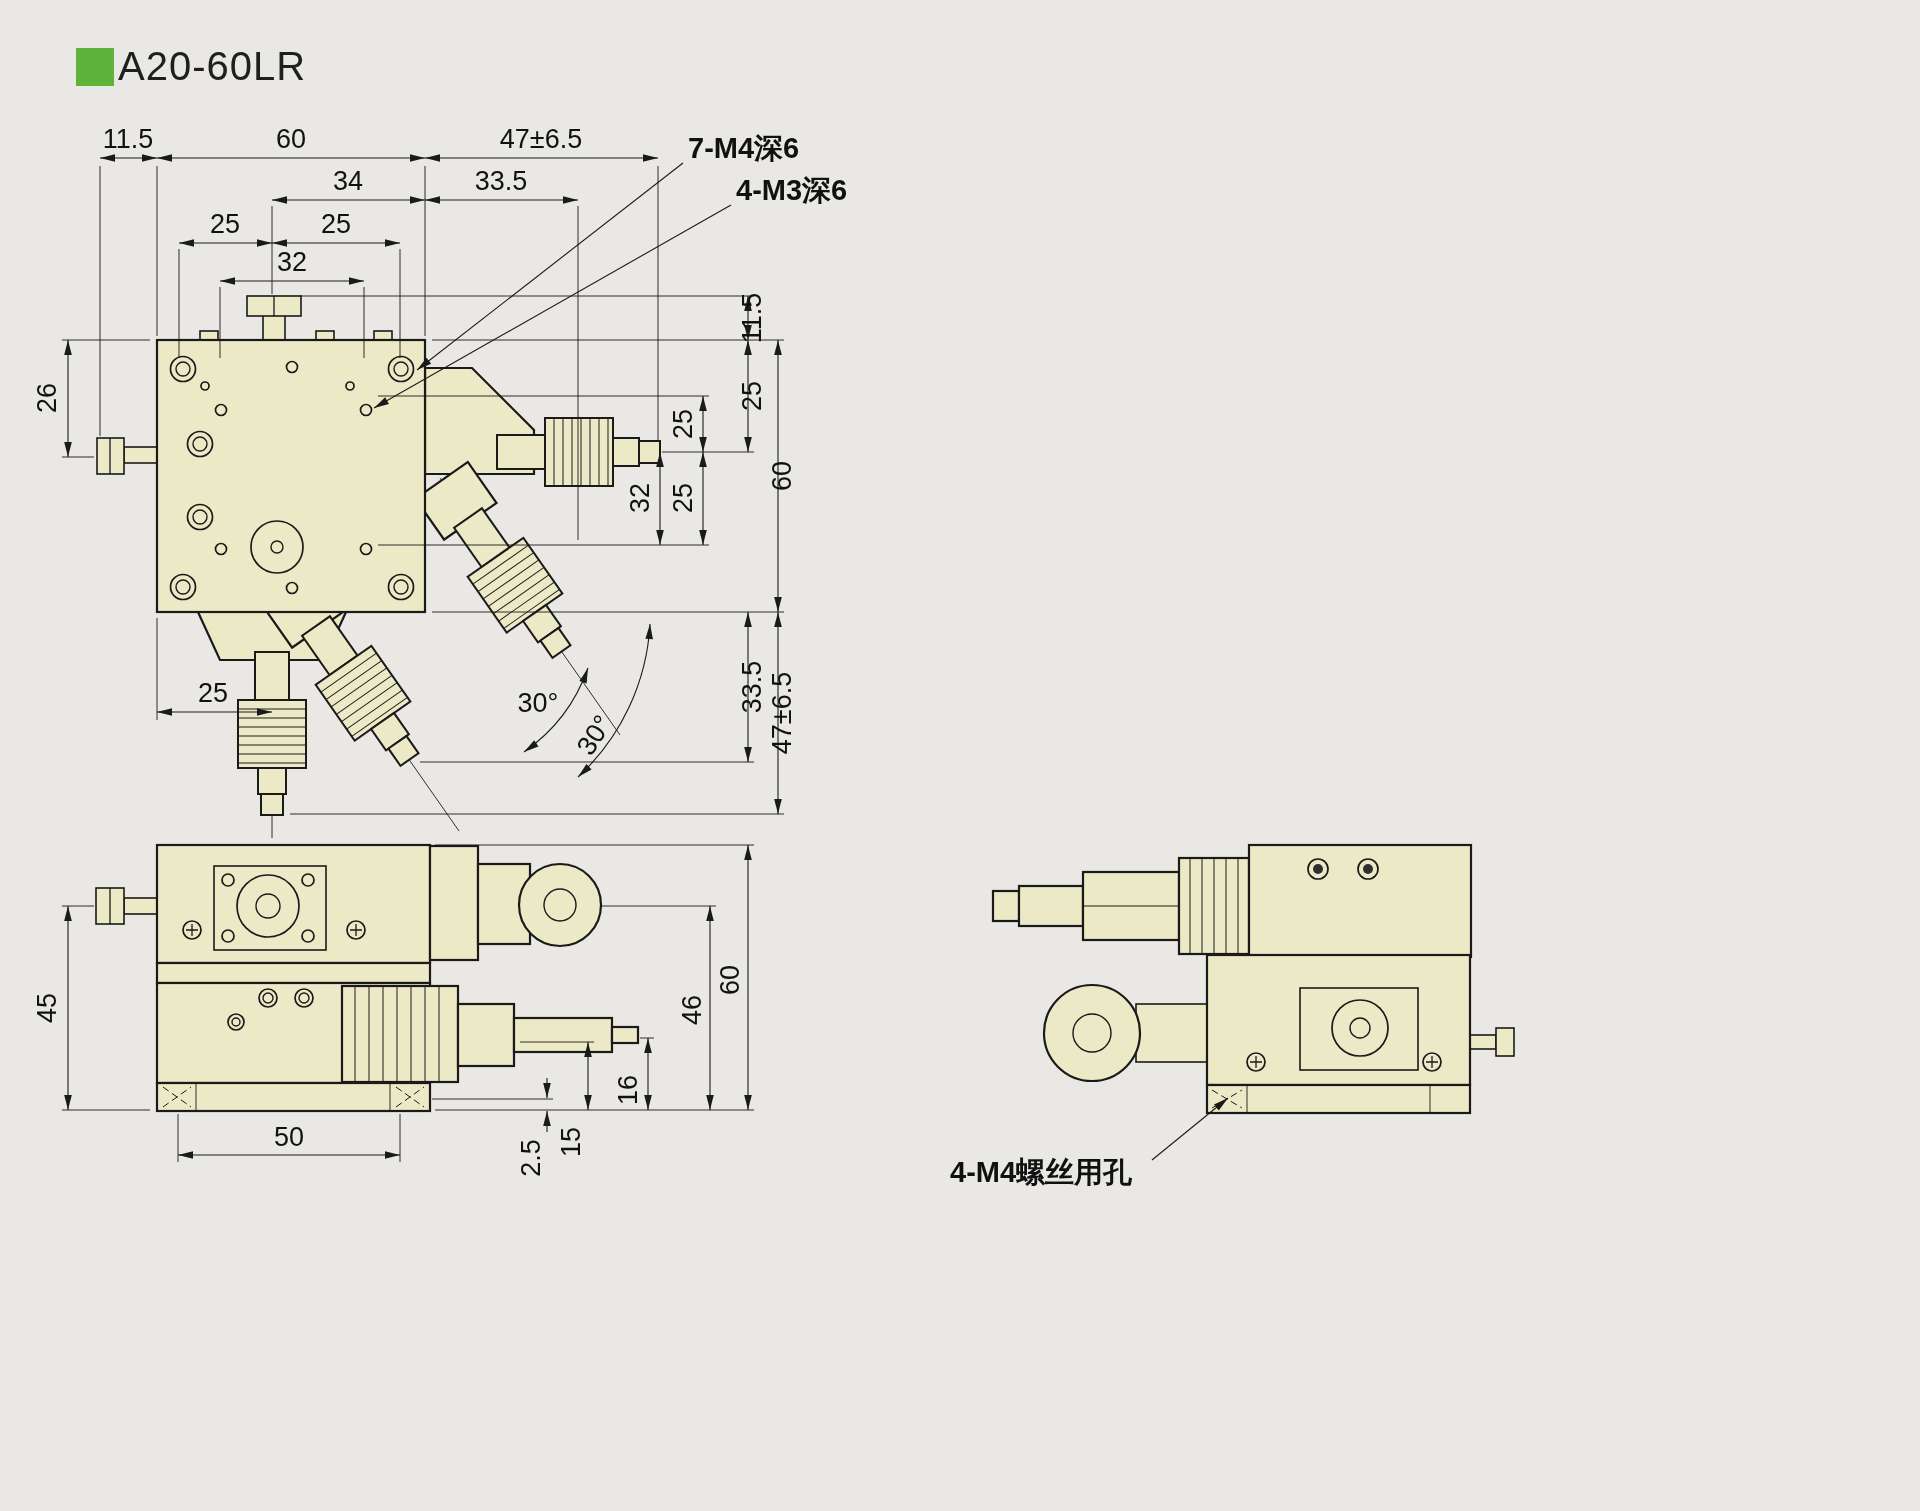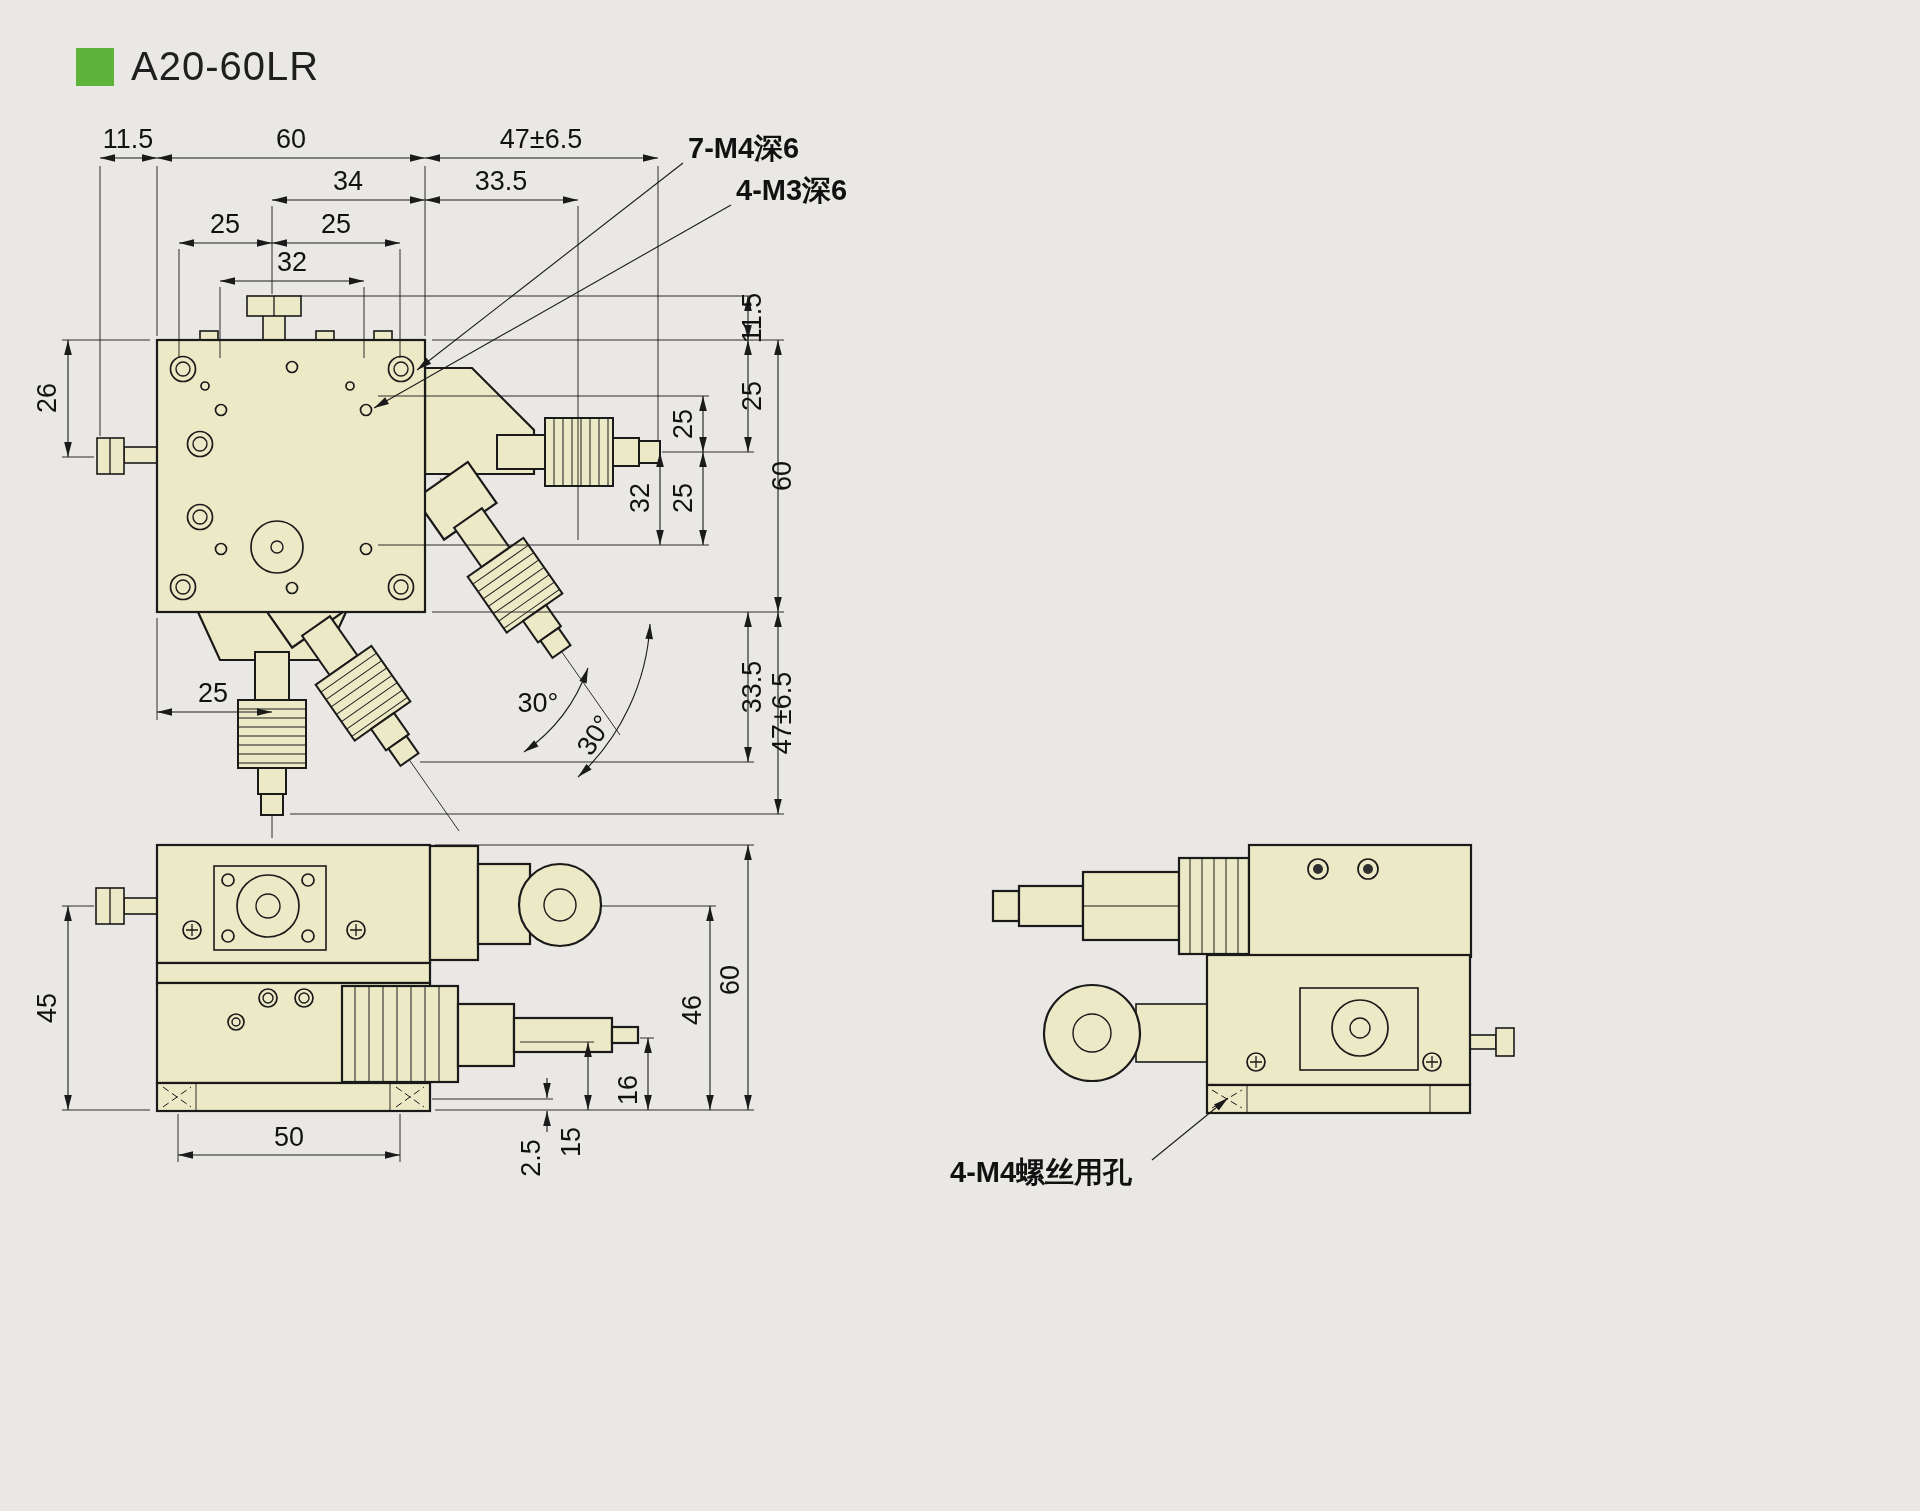--- a/index.html
+++ b/index.html
@@ -4,21 +4,21 @@
 <style>
   :root{
     --bg:#e9e8e4;
     --body:#ece9c6;
     --ln:#1a1a1a;
     --accent:#5cb53a;
   }
   html,body{margin:0;padding:0;background:var(--bg);}
   .page{position:relative;width:1920px;height:1511px;background:var(--bg);overflow:hidden;
         font-family:"Liberation Sans",sans-serif;}
-  .title-row{position:absolute;left:76px;top:44px;display:flex;align-items:center;gap:17px;z-index:5;}
+  .title-row{position:absolute;left:76px;top:44px;display:flex;align-items:center;gap:4px;z-index:5;}
   .swatch{width:38px;height:38px;background:var(--accent);display:inline-block;}
   .title{font-size:40px;color:#1f1f1f;letter-spacing:1px;}
   svg{position:absolute;left:0;top:0;}
   .part{fill:var(--body);stroke:var(--ln);stroke-width:2.2;stroke-linejoin:miter;}
   .part2{fill:var(--body);stroke:var(--ln);stroke-width:1.6;}
   .hole{fill:var(--body);stroke:var(--ln);stroke-width:1.7;}
   .holein{fill:none;stroke:var(--ln);stroke-width:1.4;}
   .darkdot{fill:#2f2f2f;stroke:none;}
   .knurl{fill:none;stroke:var(--ln);stroke-width:1;}
   .dim{stroke:var(--ln);stroke-width:1.1;fill:none;}

